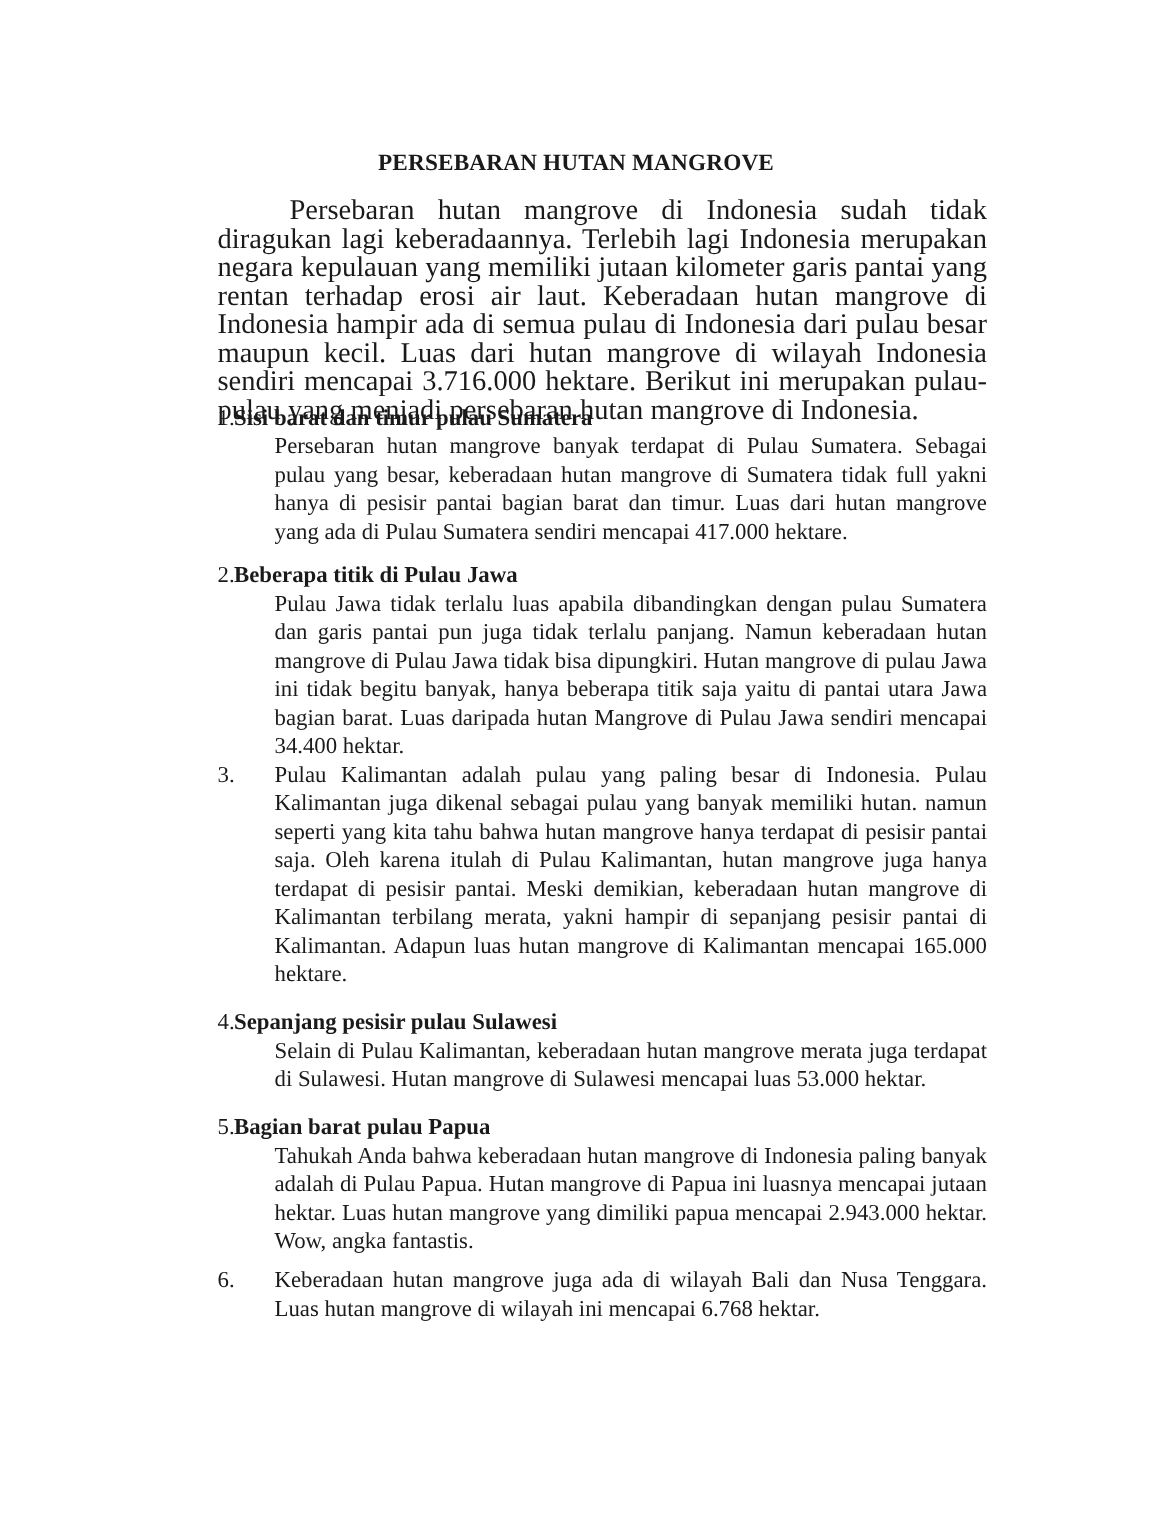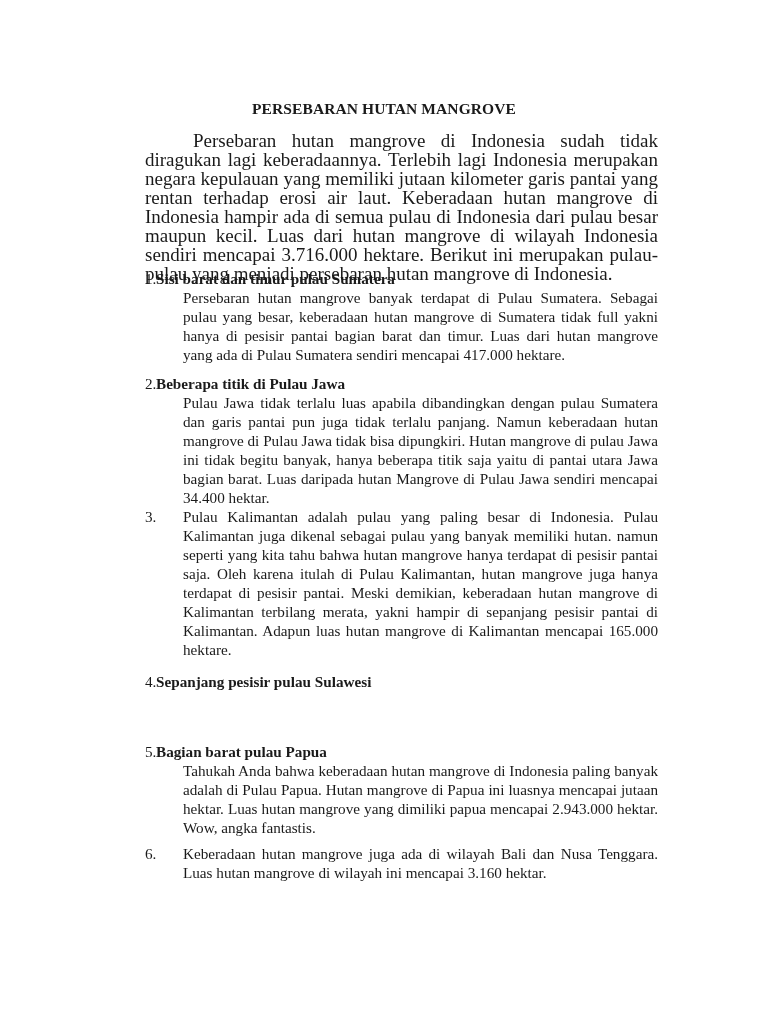--- a/index.html
+++ b/index.html
@@ -37,25 +37,26 @@
   </div>
 
   <div class="item" style="top:507px;">
     <span class="num">3.</span>
     <div class="body">Pulau Kalimantan adalah pulau yang paling besar di Indonesia. Pulau Kalimantan juga dikenal sebagai pulau yang banyak memiliki hutan. namun seperti yang kita tahu bahwa hutan mangrove hanya terdapat di pesisir pantai saja. Oleh karena itulah di Pulau Kalimantan, hutan mangrove juga hanya terdapat di pesisir pantai. Meski demikian, keberadaan hutan mangrove di Kalimantan terbilang merata, yakni hampir di sepanjang pesisir pantai di Kalimantan. Adapun luas hutan mangrove di Kalimantan mencapai 165.000 hektare.</div>
   </div>
 
   <div class="item" style="top:672px;">
     <span class="num">4.</span>
     <div class="heading">Sepanjang pesisir pulau Sulawesi</div>
+    <div class="body">Selain di Pulau Kalimantan, keberadaan hutan mangrove merata juga terdapat di Sulawesi. Hutan mangrove di Sulawesi mencapai luas 53.000 hektar.</div>
   </div>
 
   <div class="item" style="top:742px;">
     <span class="num">5.</span>
     <div class="heading">Bagian barat pulau Papua</div>
     <div class="body">Tahukah Anda bahwa keberadaan hutan mangrove di Indonesia paling banyak adalah di Pulau Papua. Hutan mangrove di Papua ini luasnya mencapai jutaan hektar. Luas hutan mangrove yang dimiliki papua mencapai 2.943.000 hektar. Wow, angka fantastis.</div>
   </div>
 
   <div class="item" style="top:844px;">
     <span class="num">6.</span>
-    <div class="body">Keberadaan hutan mangrove juga ada di wilayah Bali dan Nusa Tenggara. Luas hutan mangrove di wilayah ini mencapai 3.160 hektar.</div>
+    <div class="body">Keberadaan hutan mangrove juga ada di wilayah Bali dan Nusa Tenggara. Luas hutan mangrove di wilayah ini mencapai 6.768 hektar.</div>
   </div>
 </div>
 
 </body></html>

